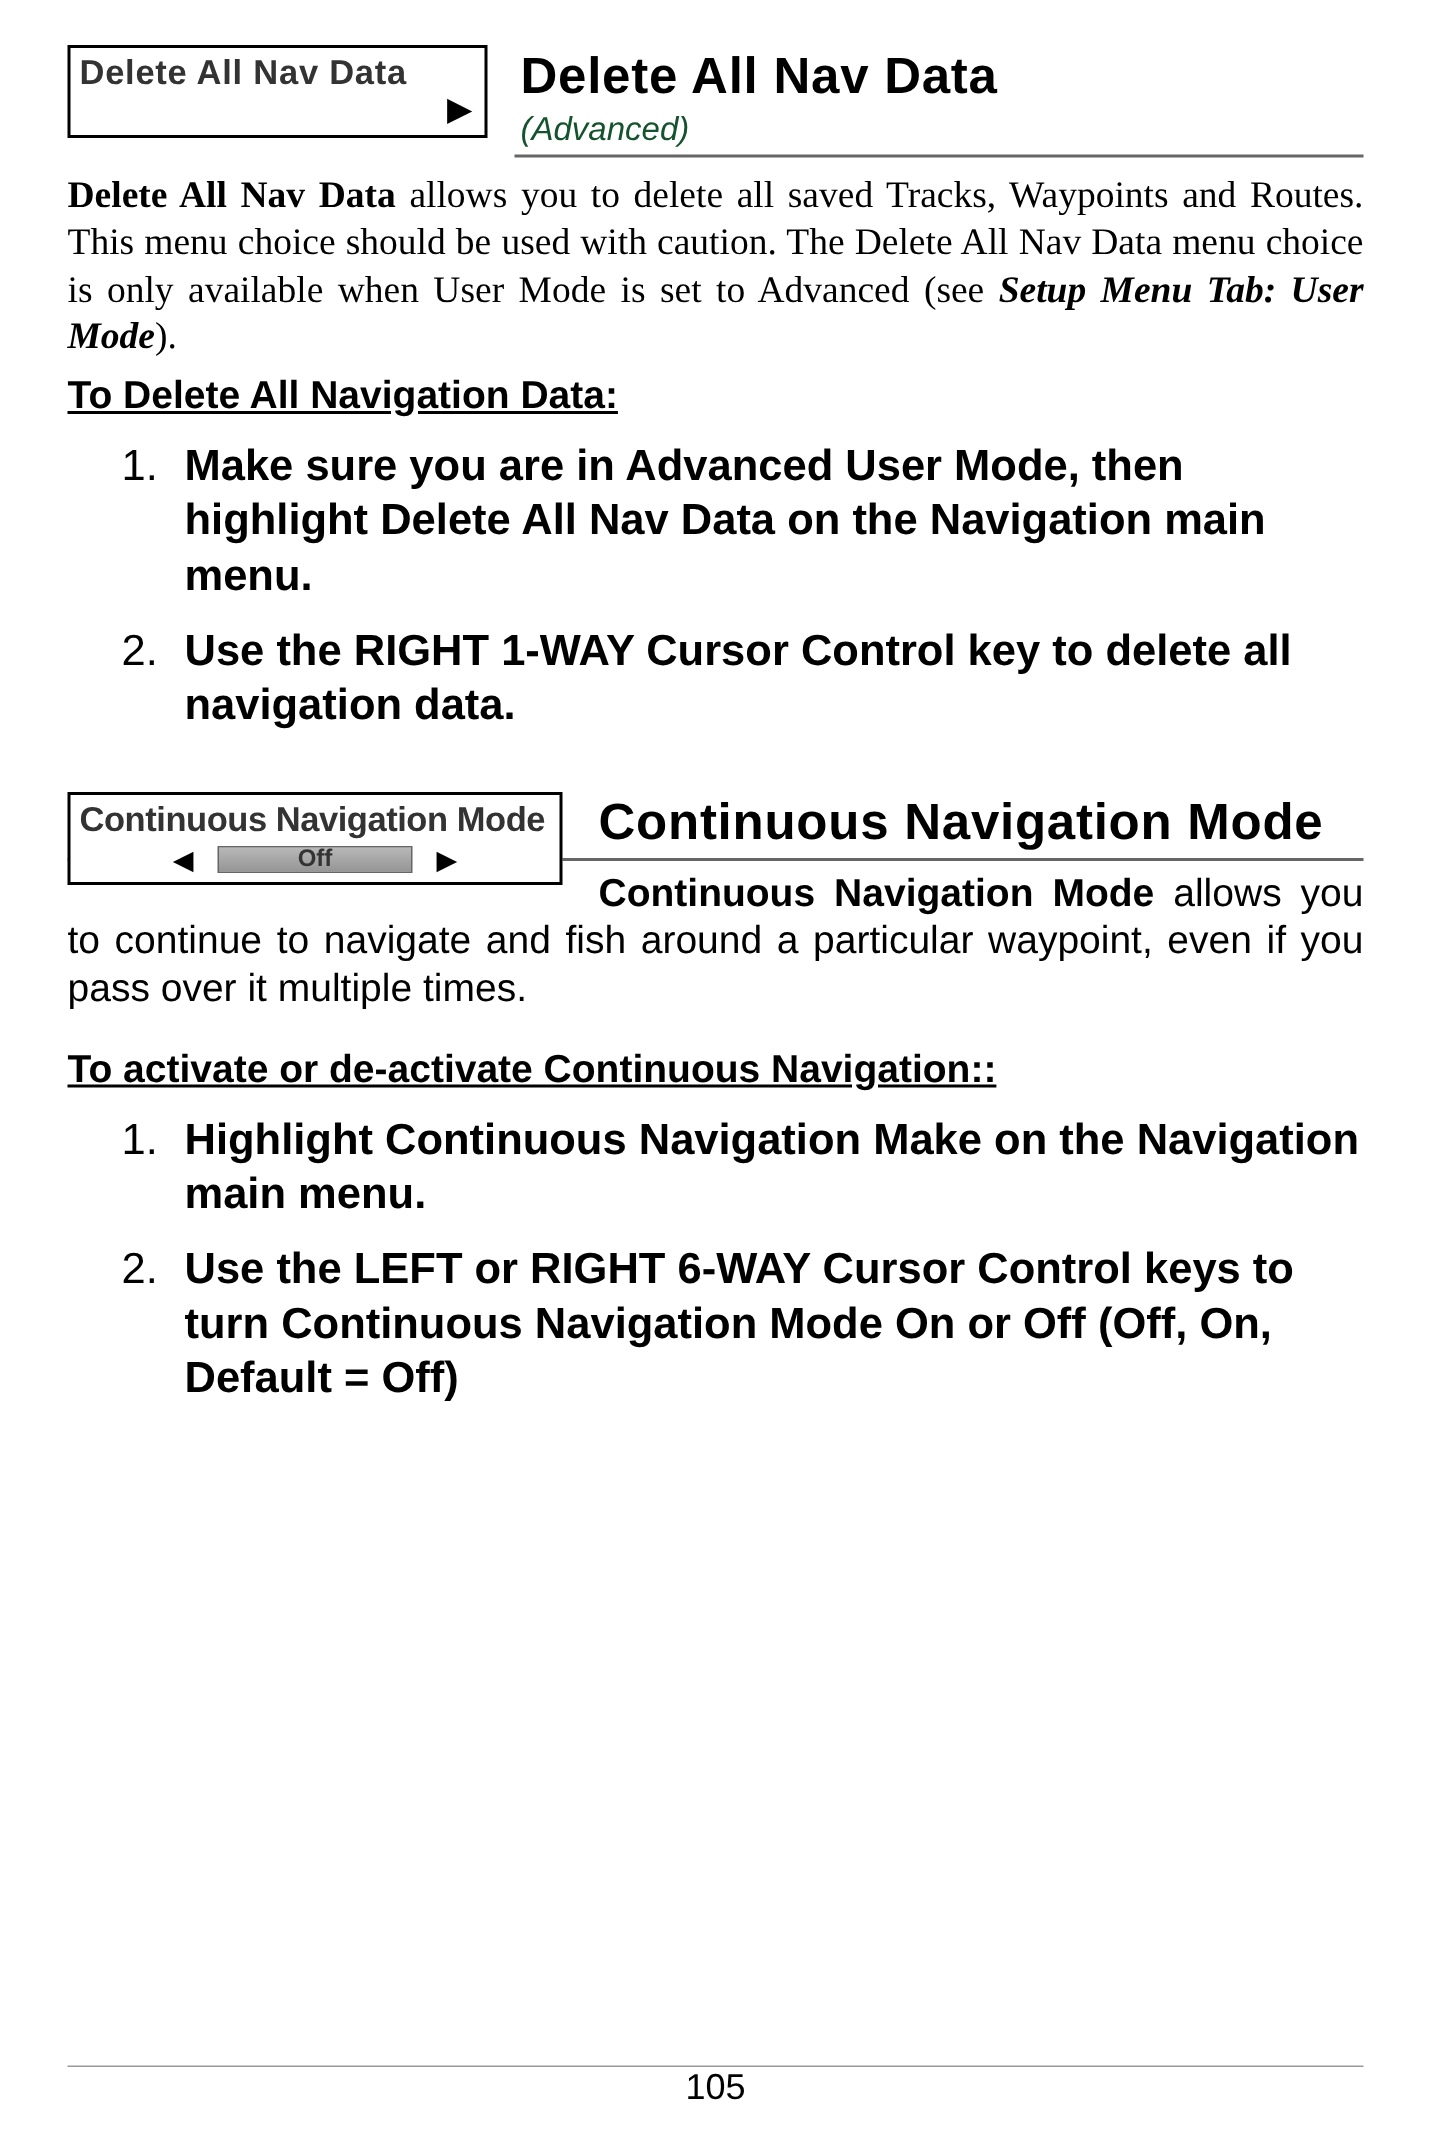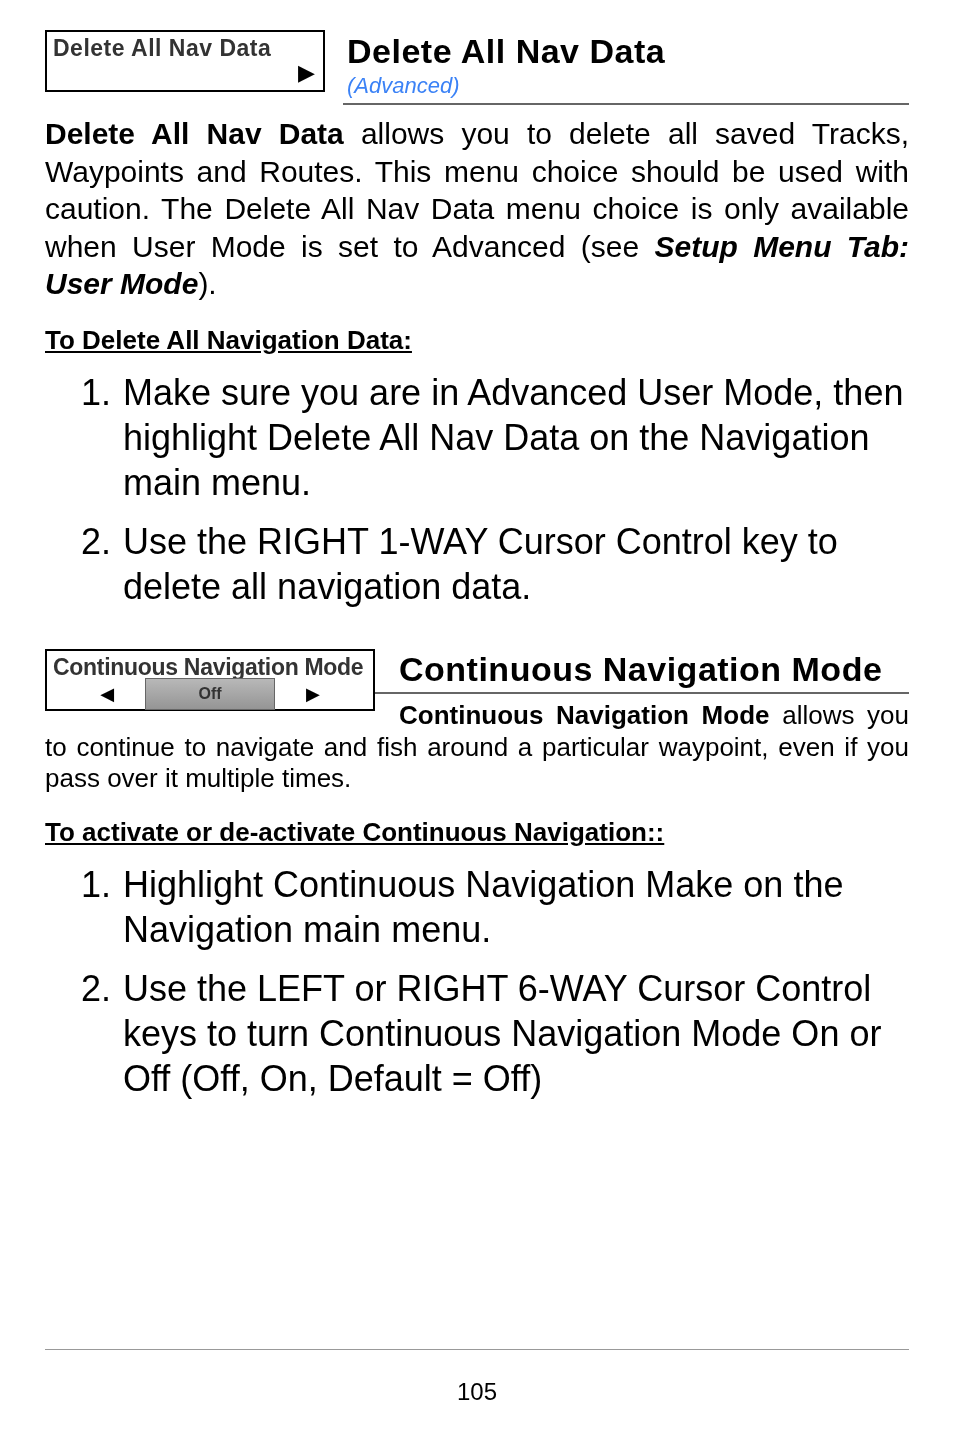--- a/index.html
+++ b/index.html
@@ -56,34 +56,34 @@
       font-weight: 900;
       font-size: 34px;
       letter-spacing: 0.5px;
       margin-bottom: 2px;
     }
     .section-subtitle {
       font-family: Arial, sans-serif;
       font-style: italic;
       font-weight: normal;
       font-size: 22px;
-      color: #3b82f6;
+      color: #14532d;
     }
     .title-underline {
       border-bottom: 2px solid #666;
       margin-left: 298px;
       margin-top: -2px;
       margin-bottom: 10px;
     }
     .body-text {
-      font-family: Liberation Sans, sans-serif;
-      font-size: 30px;
+      font-family: Liberation Serif, serif;
+      font-size: 25px;
       line-height: 1.25;
       text-align: justify;
-      margin-bottom: 22px;
+      margin-bottom: 8px;
       font-weight: 300;
     }
     .bold {
       font-weight: bold;
     }
     .italic-bold {
       font-style: italic;
       font-weight: bold;
     }
     .subheading {
@@ -93,23 +93,23 @@
       margin-bottom: 14px;
       font-weight: 700;
     }
     ol {
       list-style: none;
       counter-reset: item;
       margin-bottom: 40px;
     }
     ol li {
       font-family: Arial, sans-serif;
-      font-size: 36px;
+      font-size: 29px;
       line-height: 1.25;
-      font-weight: 400;
+      font-weight: 700;
       position: relative;
       padding-left: 78px;
       margin-bottom: 14px;
       text-align: left;
     }
     ol li::before {
       counter-increment: item;
       content: counter(item) ".";
       position: absolute;
       left: 36px;
@@ -133,31 +133,31 @@
       left: 0;
       right: 0;
       bottom: 0;
       height: 30px;
       display: flex;
       align-items: center;
       justify-content: center;
     }
     .off-bar {
       width: 130px;
-      height: 32px;
+      height: 18px;
       background: linear-gradient(to bottom, #b8b8b8 0%, #959595 100%);
       border: 1px solid #666;
       display: flex;
       align-items: center;
       justify-content: center;
       font-size: 16px;
       color: #333;
       font-weight: bold;
       position: relative;
-      margin: 0 19px;
+      margin: 0 4px;
     }
     .tri-left, .tri-right {
       font-size: 18px;
       color: #000;
     }
     .section2 {
       margin-top: 30px;
     }
     .wrap-container {
       position: relative;
@@ -175,21 +175,21 @@
       font-weight: 300;
       margin-bottom: 22px;
     }
     .footer {
       position: absolute;
       bottom: 25px;
       left: 45px;
       right: 45px;
       text-align: center;
       border-top: 1px solid #999;
-      padding-top: 28px;
+      padding-top: 0;
       font-family: Arial, sans-serif;
       font-size: 24px;
       font-weight: 300;
     }
     .clear { clear: both; }
   </style>
 </head>
 <body>
 
 <div class="section-header">

